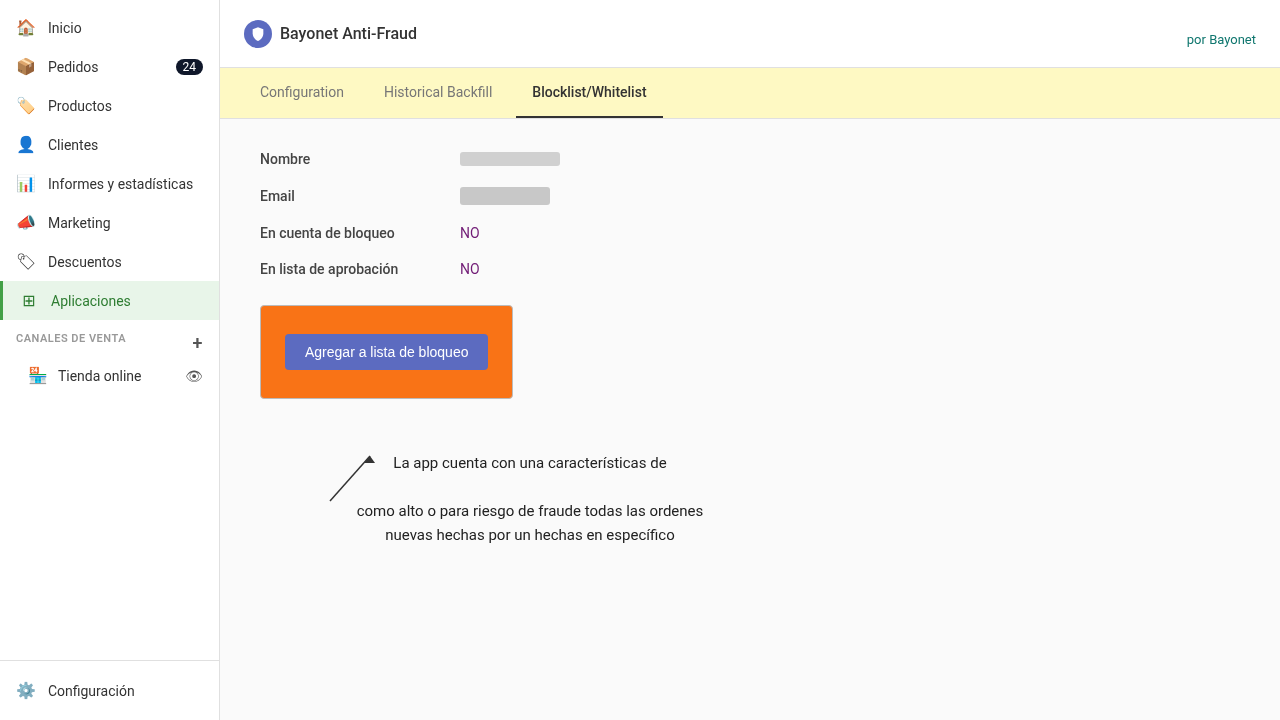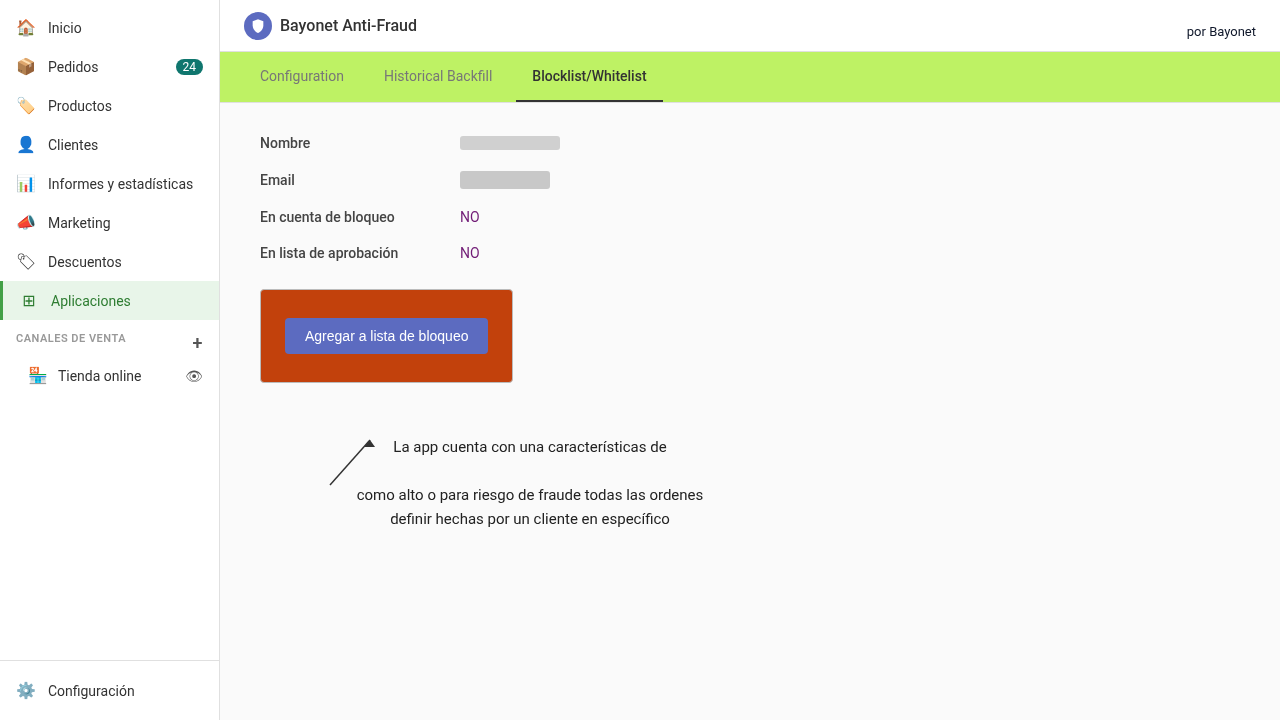--- a/index.html
+++ b/index.html
@@ -31,21 +31,21 @@
       border-left: 3px solid #43a047;
     }
     .sidebar-item .icon {
       margin-right: 12px;
       width: 20px;
       text-align: center;
       font-size: 16px;
     }
     .sidebar-item .badge {
       margin-left: auto;
-      background: #0f766e;
+      background: #0f172a;
       color: #fff;
       border-radius: 10px;
       padding: 1px 7px;
       font-size: 12px;
     }
     .sidebar-section-label {
       font-size: 11px;
       color: #999;
       padding: 12px 16px 4px;
       display: flex;
@@ -88,21 +88,21 @@
       display: flex;
       flex-direction: column;
       overflow: hidden;
     }
 
     
     .header {
       background: #fff;
       border-bottom: 1px solid #e0e0e0;
       padding: 0 24px;
-      height: 52px;
+      height: 68px;
       display: flex;
       align-items: center;
       justify-content: space-between;
     }
     .header-left { display: flex; align-items: center; gap: 10px; }
     .header-logo {
       display: flex;
       align-items: center;
       gap: 8px;
     }
@@ -111,25 +111,25 @@
       height: 28px;
       background: #5c6bc0;
       border-radius: 50%;
       display: flex;
       align-items: center;
       justify-content: center;
       color: white;
       font-size: 14px;
     }
     .header-title { font-size: 16px; font-weight: 500; color: #333; }
-    .header-right { font-size: 13px; color: #0f172a; margin-top: 11px; }
+    .header-right { font-size: 13px; color: #0f766e; margin-top: 11px; }
 
     
     .tabs {
-      background: #bef264;
+      background: #fef9c3;
       border-bottom: 1px solid #e0e0e0;
       display: flex;
       padding: 0 24px;
     }
     .tab {
       padding: 16px 16px;
       font-size: 14px;
       color: #777;
       cursor: pointer;
       border-bottom: 2px solid transparent;
@@ -182,21 +182,21 @@
     }
 
     
     .action-box {
       border: 1px solid #bbb;
       border-radius: 4px;
       padding: 28px 24px;
       display: inline-flex;
       gap: 16px;
       margin-top: 8px;
-      background: #c2410c;
+      background: #f97316;
     }
     .btn-block {
       padding: 10px 20px;
       border: none;
       border-radius: 4px;
       background: #5c6bc0;
       color: #fff;
       font-size: 14px;
       cursor: pointer;
       font-weight: 400;
@@ -357,18 +357,18 @@
       <div class="annotation-arrow">
         <svg width="60" height="60" viewBox="0 0 60 60">
           <line x1="50" y1="5" x2="10" y2="50" stroke="#333" stroke-width="1.5"></line>
           <polygon points="50,5 44,12 55,12" fill="#333"></polygon>
         </svg>
       </div>
       <div class="annotation-text">
         <span>La app cuenta con una características de</span><br>
         <br>
         <span>como alto o para riesgo de fraude todas las ordenes</span><br>
-        <span>definir hechas por un cliente en específico</span>
+        <span>nuevas hechas por un hechas en específico</span>
       </div>
     </div>
 
   </div>
 </div>
 
 </body></html>

